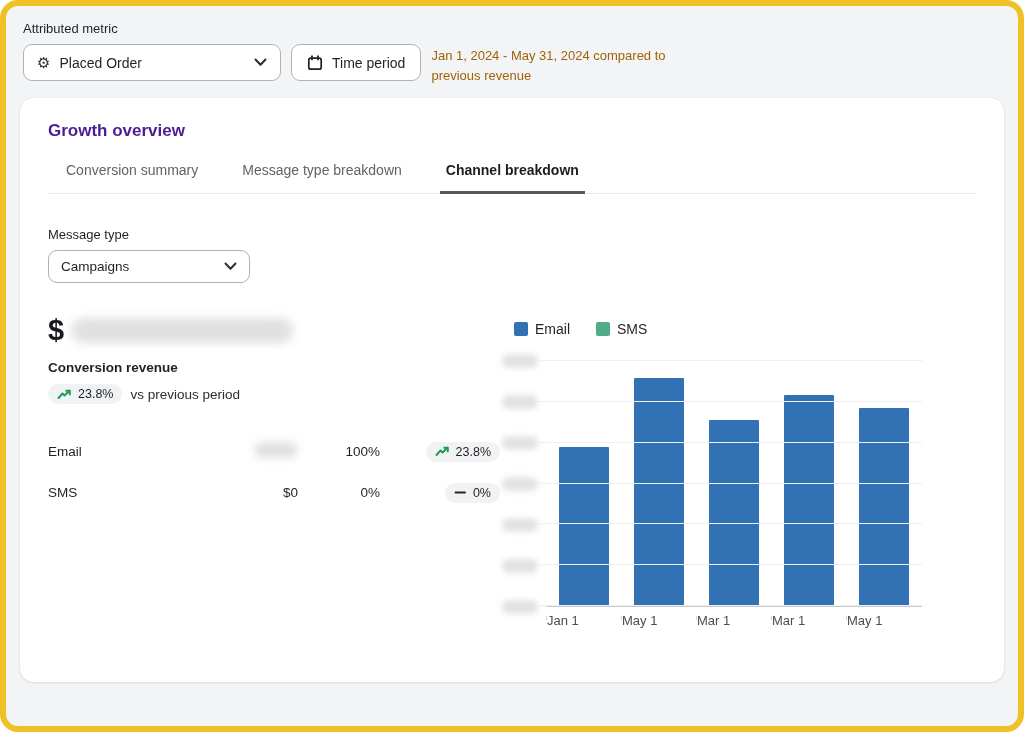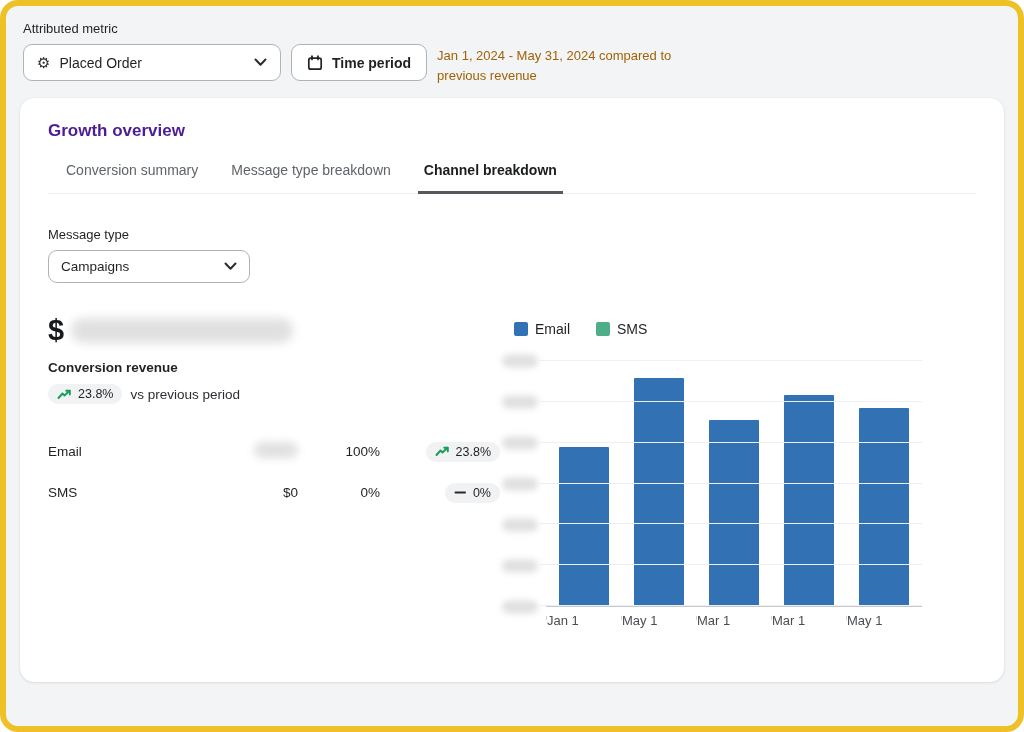--- a/index.html
+++ b/index.html
@@ -15,34 +15,34 @@
   .topbar-label { font-size:13px; color:#1f2124; margin-bottom:8px; }
   .controls { display:flex; align-items:flex-start; gap:10px; }
   .select-btn, .tp-btn {
     display:flex; align-items:center; gap:9px; height:37px;
     background:#fff; border:1px solid #aeb3b8; border-radius:9px;
     font-size:14px; color:#1f2124; cursor:pointer;
     font-family:inherit;
   }
   .select-btn { width:258px; padding:0 13px; }
   .select-btn .chev { margin-left:auto; display:flex; }
-  .tp-btn { padding:0 15px; font-weight:700; }
+  .tp-btn { padding:0 15px; font-weight:400; }
   .gear-glyph { font-size:15px; line-height:1; color:#2b2e31; }
   .date-range { font-size:13px; color:#a16207; line-height:1.5; padding-top:2px; }
 
   
   .card {
     margin:0 14px; height:584px; background:#fff; border-radius:14px;
     box-shadow:0 1px 3px rgba(0,0,0,.09), 0 0 1px rgba(0,0,0,.12);
     padding:23px 28px;
   }
   .card-title { font-size:17px; font-weight:700; color:#4c1d95; }
 
   .tabs-wrap { border-bottom:1px solid #ededee; margin-top:17px; }
-  .tabs { display:flex; gap:21px; margin-left:12px; }
+  .tabs { display:flex; gap:32px; margin-left:12px; }
   .tab {
     font-size:14px; color:#5f6469; padding:4px 6px 13px;
     border-bottom:3px solid transparent; margin-bottom:-1px; cursor:pointer;
   }
   .tab.active { color:#1b1d1f; font-weight:700; border-bottom-color:#55585c; }
 
   .msg-type { margin-top:33px; }
   .msg-label { font-size:13px; color:#1f2124; margin-bottom:8px; }
   .msg-select {
     display:flex; align-items:center; width:202px; height:33px;

